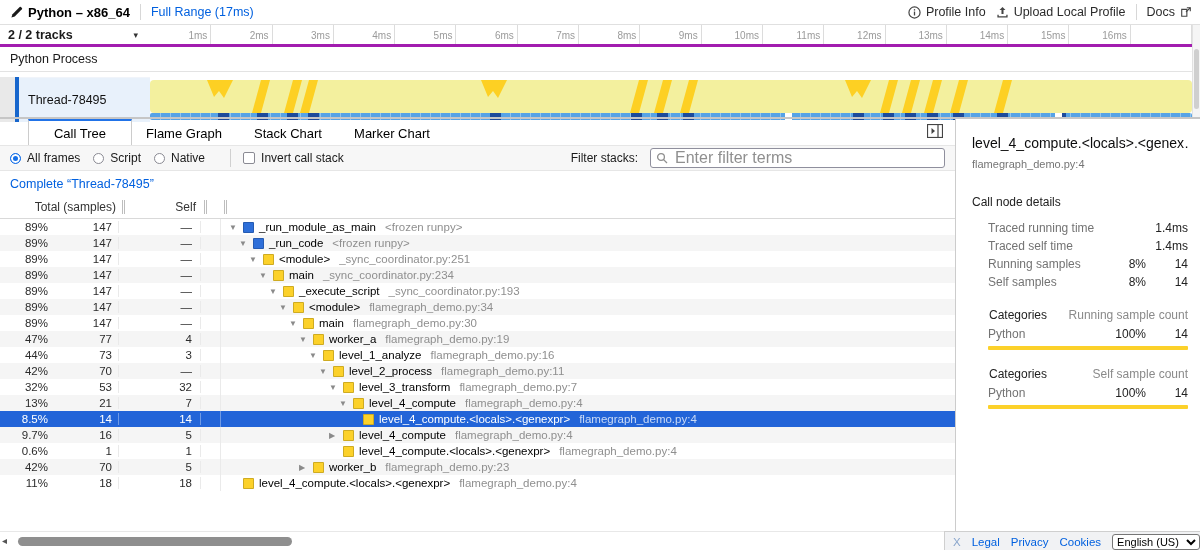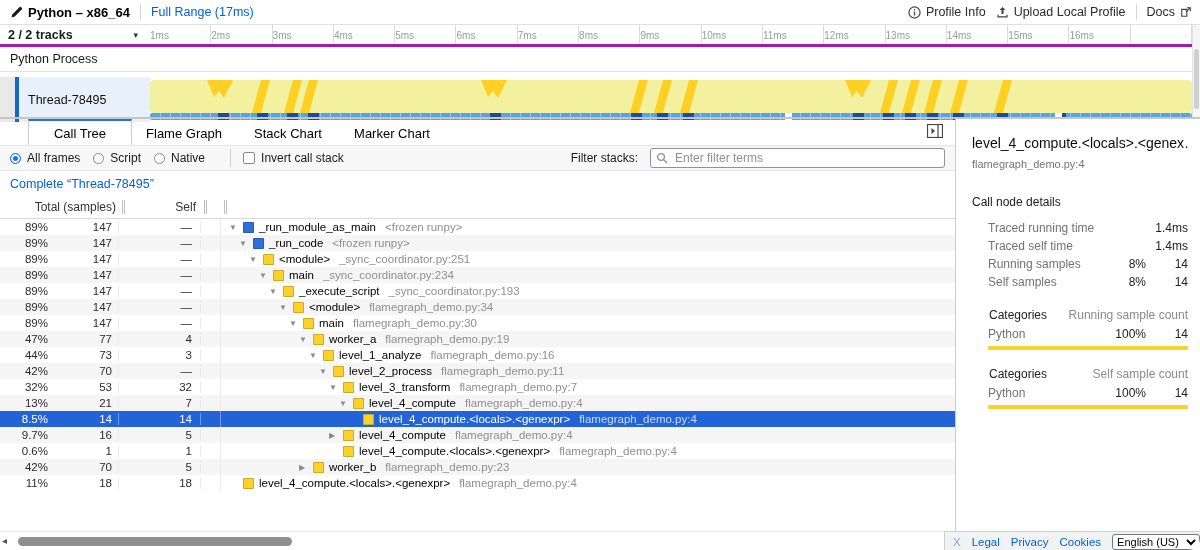--- a/index.html
+++ b/index.html
@@ -1,38 +1,38 @@
 <!DOCTYPE html>
 <html style="--accent: #2173e8; --link: #0060df; --sel: #2264d8; --cat-yellow: #fcd12a; --cat-blue: #2e6fd9;"><head>
 <meta charset="utf-8">
 <style>
   html,body{margin:0;padding:0;background:#fff;}
   .app{position:relative;width:1200px;height:550px;overflow:hidden;background:#fff;
-       font-family:"Liberation Sans","DejaVu Sans",sans-serif;font-size:12px;color:#1a1a1a;border-radius:12px;}
+       font-family:"Liberation Sans","DejaVu Sans",sans-serif;font-size:12px;color:#1a1a1a;}
   .vdiv{width:1px;height:16px;background:#d7d7d7;display:inline-block;}
 
   
   .topbar{position:absolute;left:0;top:0;width:1200px;height:25px;border-bottom:1px solid #e0e0e0;
           display:flex;align-items:center;justify-content:space-between;box-sizing:border-box;background:#fff;}
   .topbar .left,.topbar .right{display:flex;align-items:center;gap:10px;}
   .topbar .left{padding-left:10px;} .topbar .right{padding-right:8px;}
   .tb-btn{display:flex;align-items:center;gap:5px;background:none;border:none;font:inherit;color:#2b2b2b;
           cursor:pointer;padding:0;font-size:12.5px;}
   .tb-title{font-weight:bold;font-size:13px;color:#000;}
   .link{color:var(--link);background:none;border:none;font:inherit;font-size:12.5px;cursor:pointer;padding:0;}
   .icon-svg{display:inline-block;vertical-align:middle;}
 
   
   .timeline-header{position:absolute;left:0;top:25px;width:1200px;height:22px;border-bottom:3px solid #a21caf;
                    display:flex;box-sizing:border-box;background:#fff;}
   .tracks-select{width:150px;box-sizing:border-box;display:flex;align-items:center;justify-content:space-between;
                  padding:0 12px 0 8px;font-weight:bold;font-size:12.5px;cursor:pointer;}
   .tracks-select .caret{font-size:9px;color:#333;font-weight:normal;}
   .ruler{flex:1;display:flex;}
-  .ruler .cell{flex:1;border-right:1px solid #dcdcdc;color:#9a9a9a;font-size:10px;
+  .ruler .cell{flex:1;border-right:1px solid #dcdcdc;color:#9a9a9a;font-size:10px;text-align:right;
                padding-right:3px;line-height:21px;box-sizing:border-box;}
   .ruler-end{width:8px;}
 
   
   .process-row{position:absolute;left:0;top:47px;width:1192px;height:25px;border-bottom:1px solid #e3e3e3;
                box-sizing:border-box;display:flex;align-items:center;padding-left:10px;font-size:12.5px;background:#fff;}
   .thread-row{position:absolute;left:0;top:77px;width:1192px;height:45px;display:flex;background:#e9e9e9;}
   .thread-selbar{width:4px;margin-left:15px;background:#1766cc;}
   .thread-label{width:131px;background:#e8f1fb;display:flex;align-items:center;padding-left:9px;
                 box-sizing:border-box;font-size:12.5px;color:#111;border-top:1px solid #f0f4fa;}
@@ -58,21 +58,21 @@
             display:flex;align-items:center;padding:0 10px;box-sizing:border-box;}
   .radio-group{display:flex;align-items:center;margin-right:13px;cursor:pointer;}
   .radio{width:11px;height:11px;border:1px solid #8a8a93;border-radius:50%;background:#fff;margin-right:6px;box-sizing:border-box;}
   .radio.sel{border:1px solid #1670e8;background:#1670e8;box-shadow:inset 0 0 0 2px #fff;}
   .ctl-div{width:1px;height:18px;background:#d0d0d0;margin:0 12px;}
   .checkbox{width:12px;height:12px;border:1px solid #8a8a93;border-radius:2px;background:#fff;margin-right:6px;box-sizing:border-box;}
   .filter-wrap{margin-left:auto;display:flex;align-items:center;gap:6px;}
   .filter-label{margin-right:6px;color:#1a1a1a;}
   .filter-box{position:relative;}
   .filter-box input{width:295px;height:20px;box-sizing:border-box;border:1px solid #8f8f9d;border-radius:3px;
-                    padding:0 1px 0 24px;font:inherit;font-size:12px;color:#222;background:#fff;}
+                    padding:0 1px 0 24px;font:inherit;font-size:16px;color:#222;background:#fff;}
   .filter-box input::placeholder{color:#8f8f8f;}
   .filter-box .mag{position:absolute;left:6px;top:4px;}
 
   
   .breadcrumb{height:25px;display:flex;align-items:center;padding-left:10px;}
 
   
   .thead{height:23px;display:flex;align-items:center;border-bottom:1px solid #d9d9d9;box-sizing:border-box;font-size:12px;color:#333;}
   .thead .h-total{width:125px;text-align:right;padding-right:6px;border-right:3px double #bdbdbd;box-sizing:border-box;}
   .thead .h-self{width:82px;text-align:right;padding-right:8px;border-right:3px double #bdbdbd;box-sizing:border-box;}

